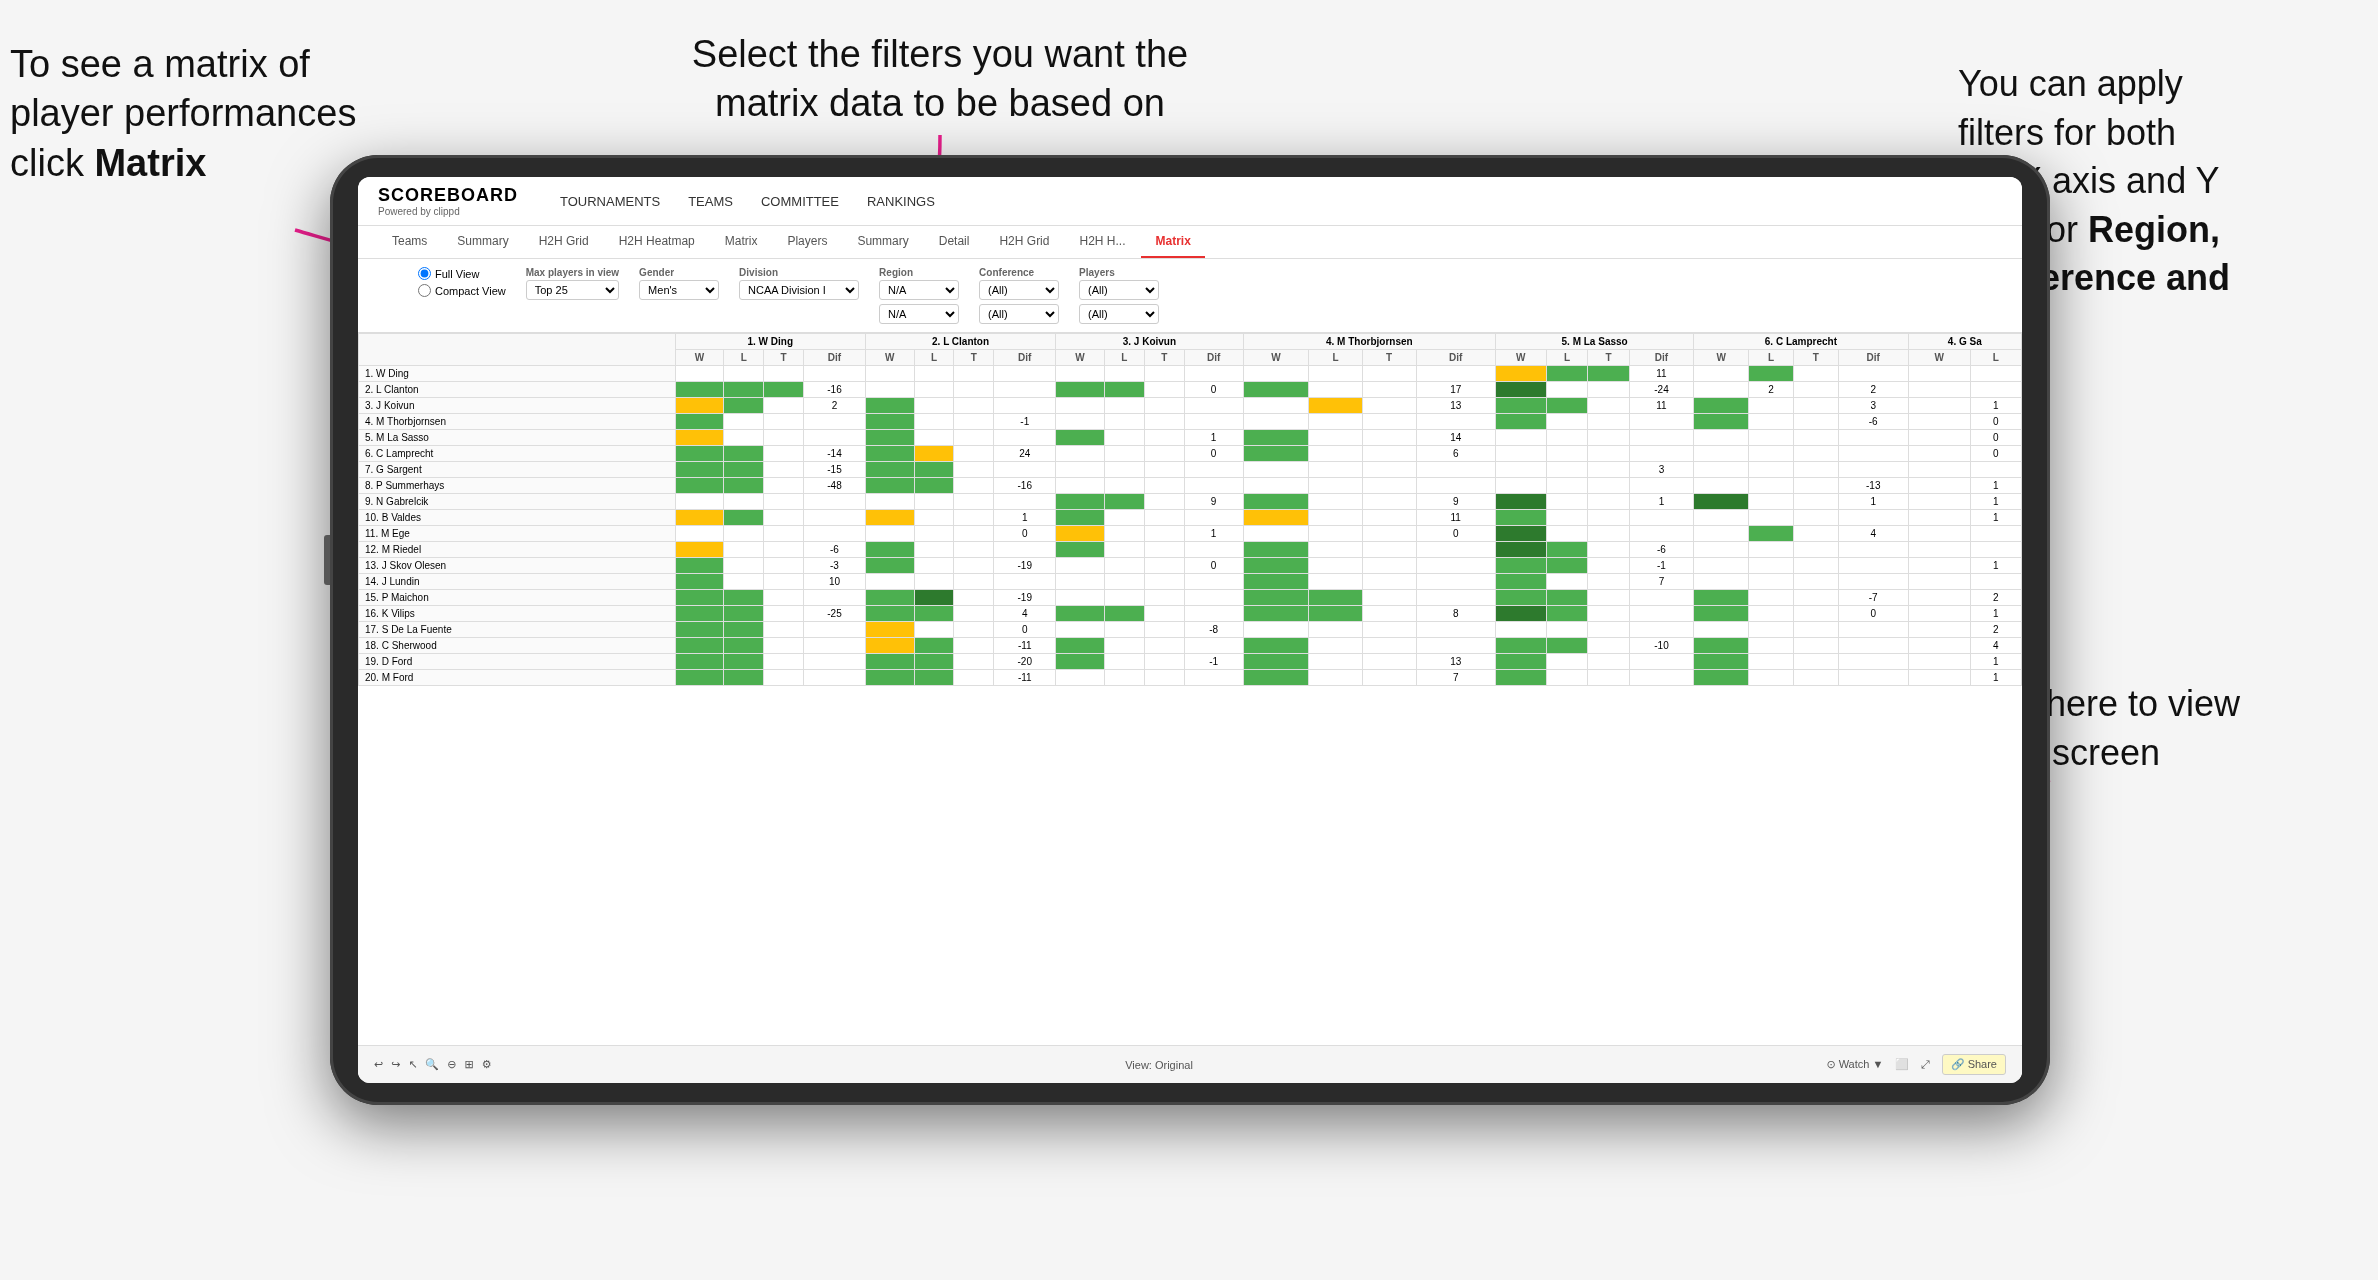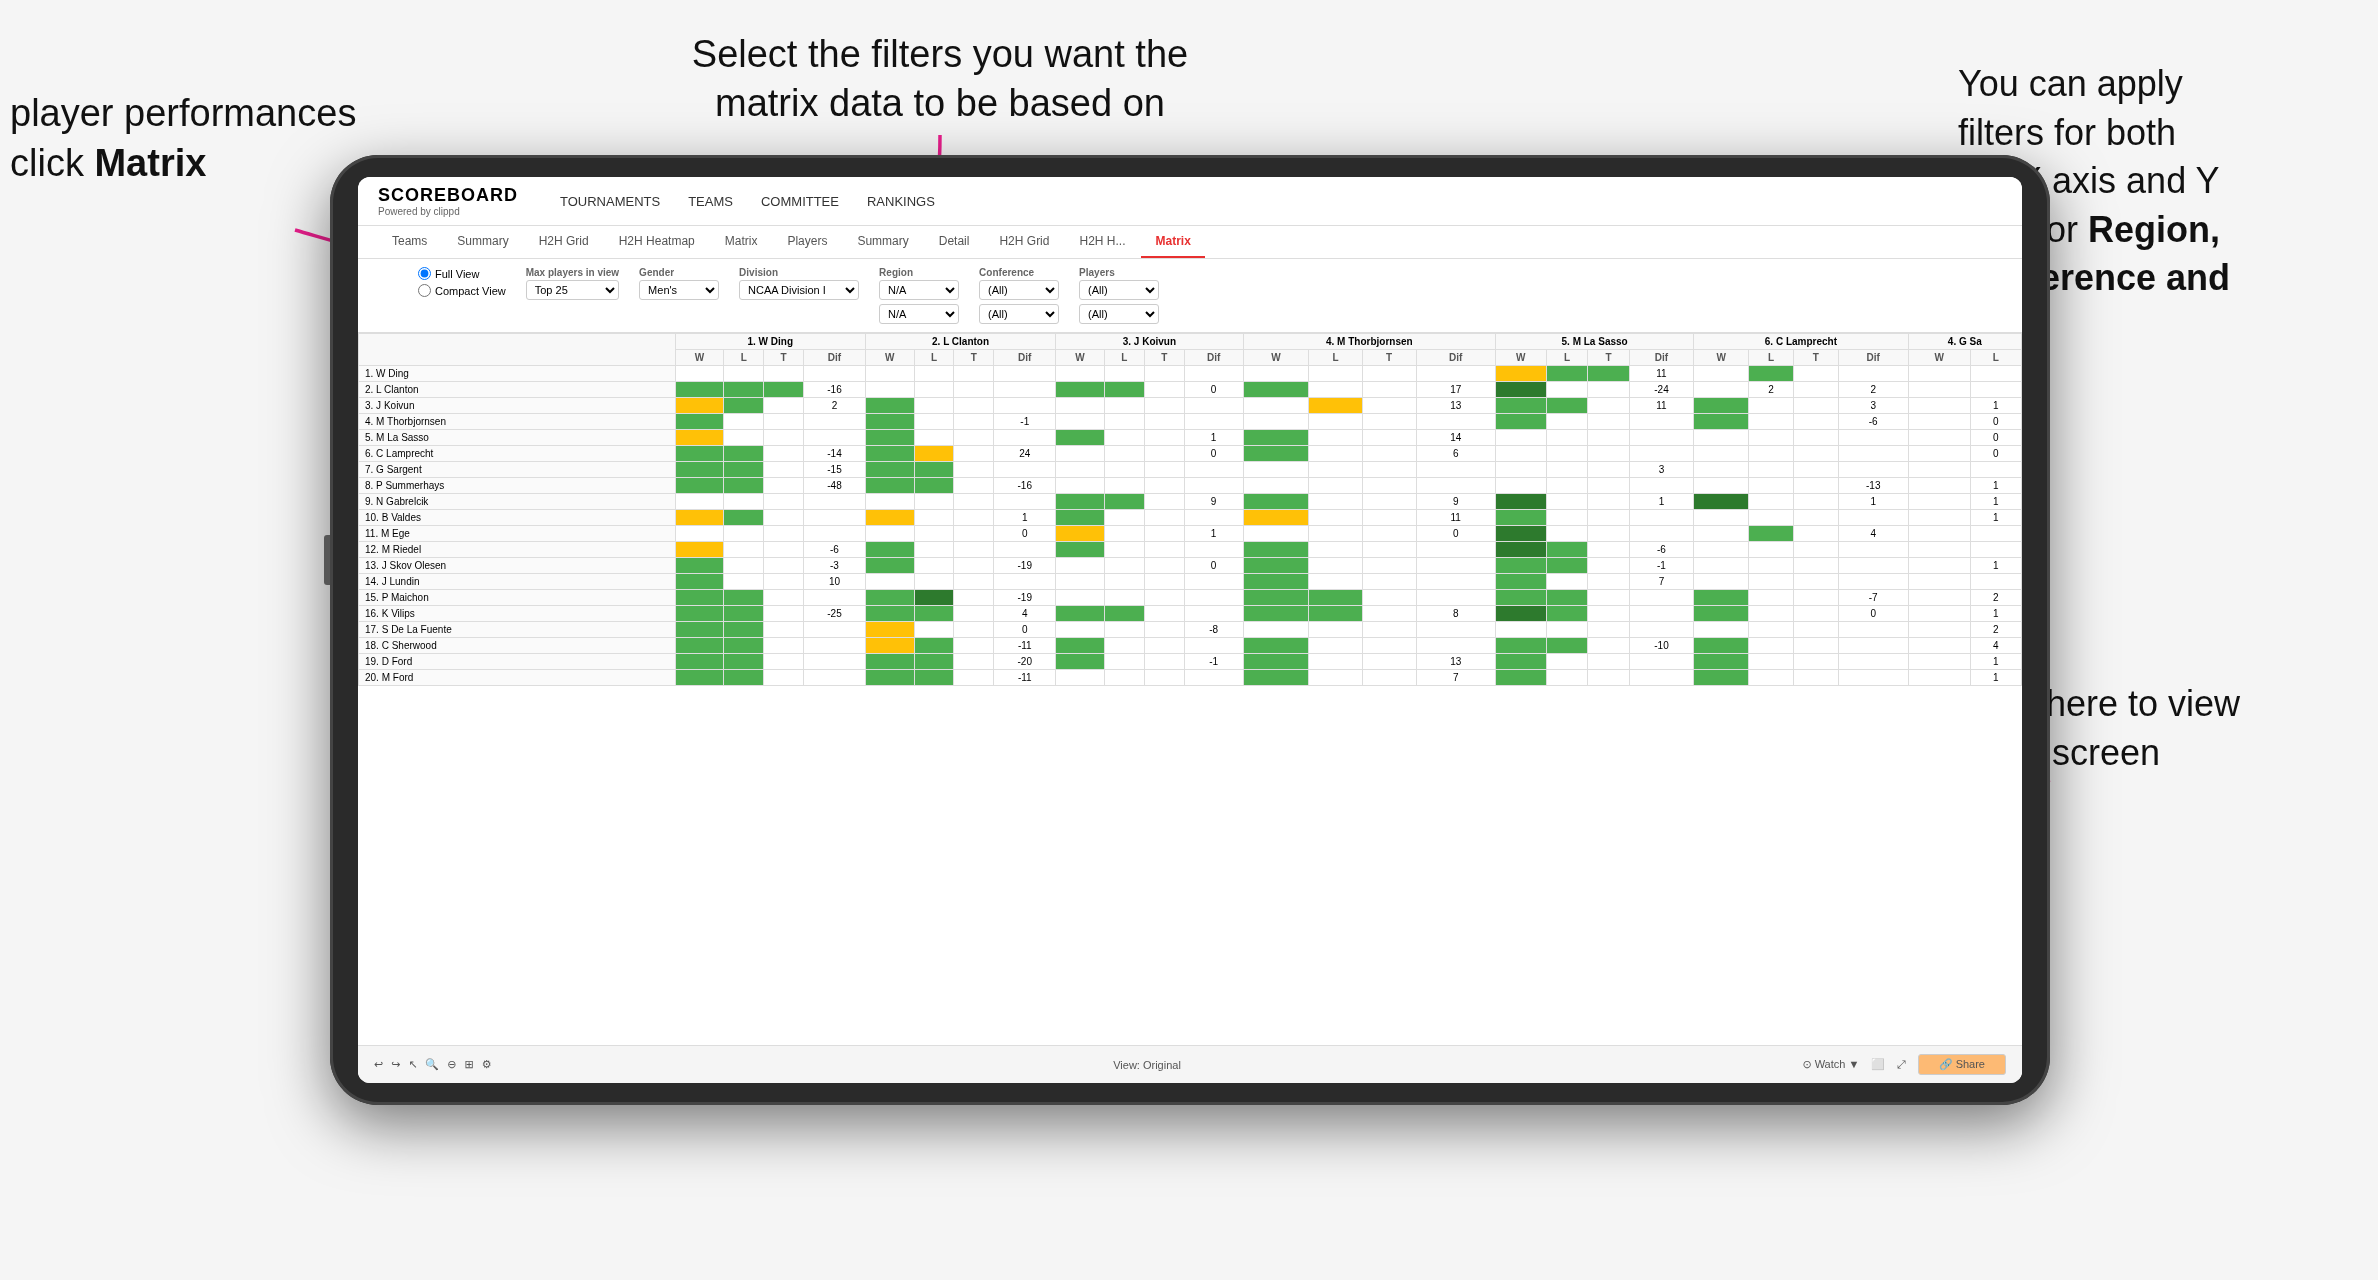--- a/index.html
+++ b/index.html
@@ -245,23 +245,23 @@
       gap: 4px;
     }
 
     .toolbar-right {
       display: flex;
       align-items: center;
       gap: 12px;
     }
 
     .toolbar-btn {
-      padding: 3px 20px;
+      padding: 3px 8px;
       font-size: 11px;
-      background: #fdba74;
+      background: #fef9c3;
       border: 1px solid #ccc;
       border-radius: 3px;
       cursor: pointer;
     }
 
     
     .annotation-right {
       position: absolute;
       right: 40px;
       top: 60px;
@@ -280,21 +280,21 @@
     }
 
     .pink-arrowhead {
       fill: #e91e8c;
     }
   </style>
 </head>
 <body>
 
 <div class="annotation" style="left: 10px; top: 40px; width: 350px;">
-  <br>
+  <span>To see a matrix of</span><br>
   <span>player performances</span><br>
   <span>click </span><strong>Matrix</strong>
 </div>
 
 <div class="annotation" style="left: 600px; top: 30px; width: 680px; text-align: center;">
   <span>Select the filters you want the</span><br>
   <span>matrix data to be based on</span>
 </div>
 
 <div class="annotation annotation-right">

